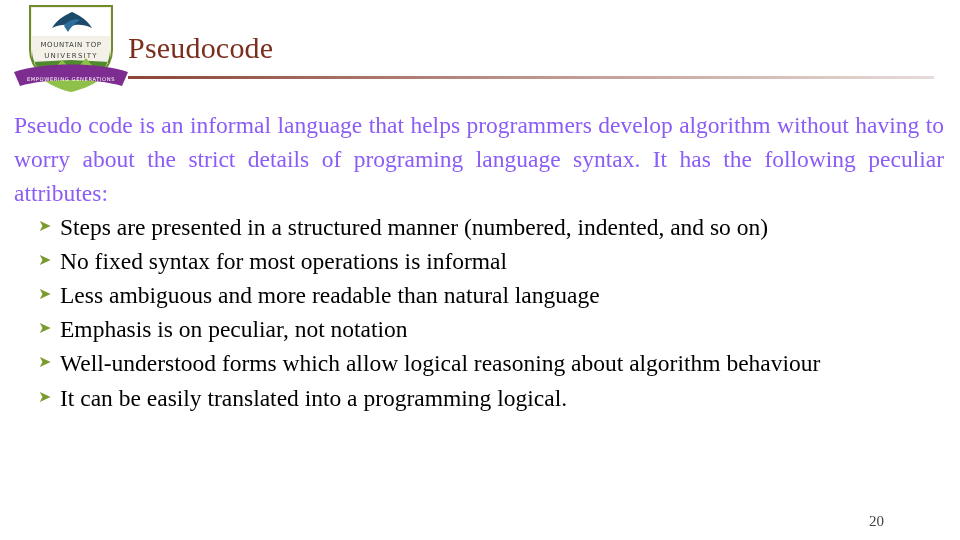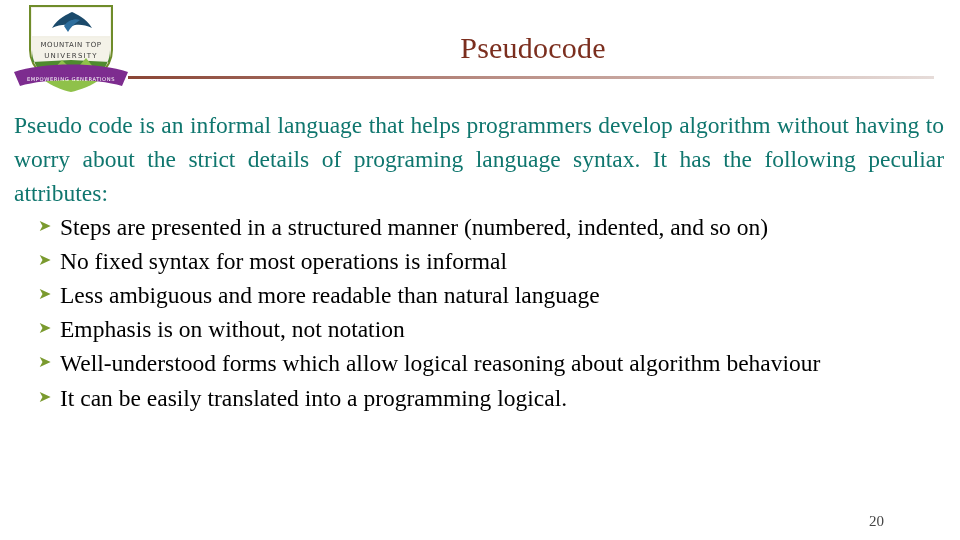--- a/index.html
+++ b/index.html
@@ -29,21 +29,20 @@
     height: 92px;
   }
   .logo svg { display: block; }
 
   
   .title-block {
     position: absolute;
     left: 128px;
     top: 32px;
     width: 810px;
-    text-align: center;
   }
   .title-text {
     font-family: "Liberation Serif", serif;
     font-size: 30px;
     color: #7B2E1E;
     letter-spacing: 0.2px;
     line-height: 1.05;
     white-space: nowrap;
   }
   .title-rule {
@@ -57,21 +56,21 @@
 
   
   .body-block {
     position: absolute;
     left: 14px;
     top: 108px;
     width: 930px;
   }
   .para {
     font-size: 23.5px;
-    color: #0f766e;
+    color: #8b5cf6;
     text-align: justify;
     text-justify: inter-word;
     line-height: 1.45;
     margin: 0 0 0 0;
     padding-left: 0px;
   }
 
   ul.bullets {
     list-style: none;
     margin: 0;
@@ -154,21 +153,21 @@
       <li>
         <span class="bullet-mark">➤</span>
         <span>No fixed syntax for most operations is informal</span>
       </li>
       <li>
         <span class="bullet-mark">➤</span>
         <span>Less ambiguous and more readable than natural language</span>
       </li>
       <li>
         <span class="bullet-mark">➤</span>
-        <span>Emphasis is on without, not notation</span>
+        <span>Emphasis is on peculiar, not notation</span>
       </li>
       <li>
         <span class="bullet-mark">➤</span>
         <span>Well-understood forms which allow logical reasoning about algorithm behaviour</span>
       </li>
       <li class="nojust">
         <span class="bullet-mark">➤</span>
         <span>It can be easily translated into a programming logical.</span>
       </li>
     </ul>

